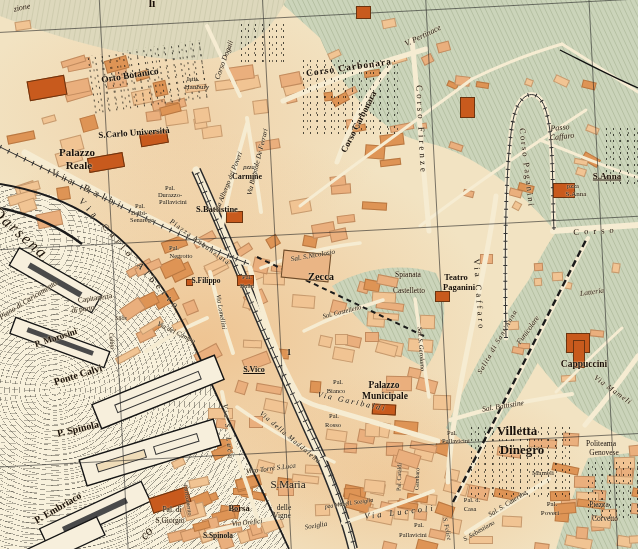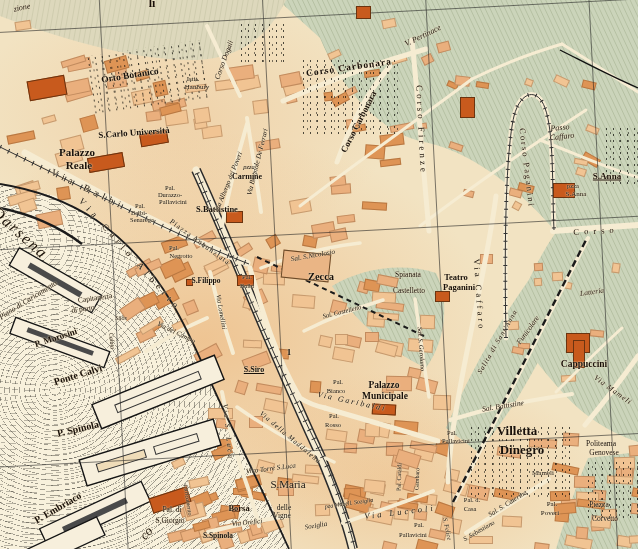--- a/index.html
+++ b/index.html
@@ -510,21 +510,21 @@
       <div class="lbl it" style="left: 316px; top: 526px; font-size: 7px; --r: -10deg;">Soziglia</div>
       <div class="lbl it" style="left: 247px; top: 523px; font-size: 7px; --r: -6deg;">Via Orefici</div>
       <div class="lbl b" style="left: 239px; top: 508px; font-size: 8.5px; --r: 0deg;">Borsa</div>
       <div class="lbl b" style="left: 218px; top: 536px; font-size: 7.5px; --r: 0deg;">S.Spinola</div>
       <div class="lbl " style="left: 172px; top: 510px; font-size: 7.5px; --r: 0deg;">Pal. di</div>
       <div class="lbl " style="left: 170px; top: 521px; font-size: 7.5px; --r: 0deg;">S.Giorgio</div>
       <div class="lbl it" style="left: 188px; top: 500px; font-size: 6px; --r: 82deg;">Caricamento</div>
       <div class="lbl it" style="left: 146px; top: 533px; font-size: 13px; --r: -48deg;">co</div>
       <div class="lbl it" style="left: 271px; top: 469px; font-size: 7px; --r: -7deg;">Vico Torre S.Luca</div>
       <div class="lbl it sp2" style="left: 228px; top: 432px; font-size: 7.5px; --r: 84deg;">Via S. Luca</div>
-      <div class="lbl b u" style="left: 254px; top: 370px; font-size: 8px; --r: 0deg;">S.Siro</div>
+      <div class="lbl b u" style="left: 254px; top: 370px; font-size: 8px; --r: 0deg;">S.Vico</div>
       <div class="lbl it" style="left: 221px; top: 312px; font-size: 6.5px; --r: 80deg;">Via Lomellini</div>
       <div class="lbl b" style="left: 206px; top: 281px; font-size: 7.5px; --r: 0deg;">S.Filippo</div>
       <div class="lbl " style="left: 247px; top: 277px; font-size: 6.5px; --r: 0deg;">Pal.</div>
       <div class="lbl " style="left: 247px; top: 286px; font-size: 6.5px; --r: 0deg;">Balbi</div>
       <div class="lbl " style="left: 174px; top: 248px; font-size: 6.5px; --r: 0deg;">Pal.</div>
       <div class="lbl " style="left: 181px; top: 256px; font-size: 6.5px; --r: 0deg;">Negrotto</div>
       <div class="lbl it" style="left: 176px; top: 333px; font-size: 7px; --r: 26deg;">Via del Campo</div>
       <div class="lbl b" style="left: 78px; top: 375px; font-size: 10px; --r: -17deg;">Ponte Calvi</div>
       <div class="lbl b" style="left: 78px; top: 429px; font-size: 10px; --r: -13deg;">P. Spinola</div>
       <div class="lbl b" style="left: 58px; top: 508px; font-size: 10px; --r: -30deg;">P. Embriaco</div>

